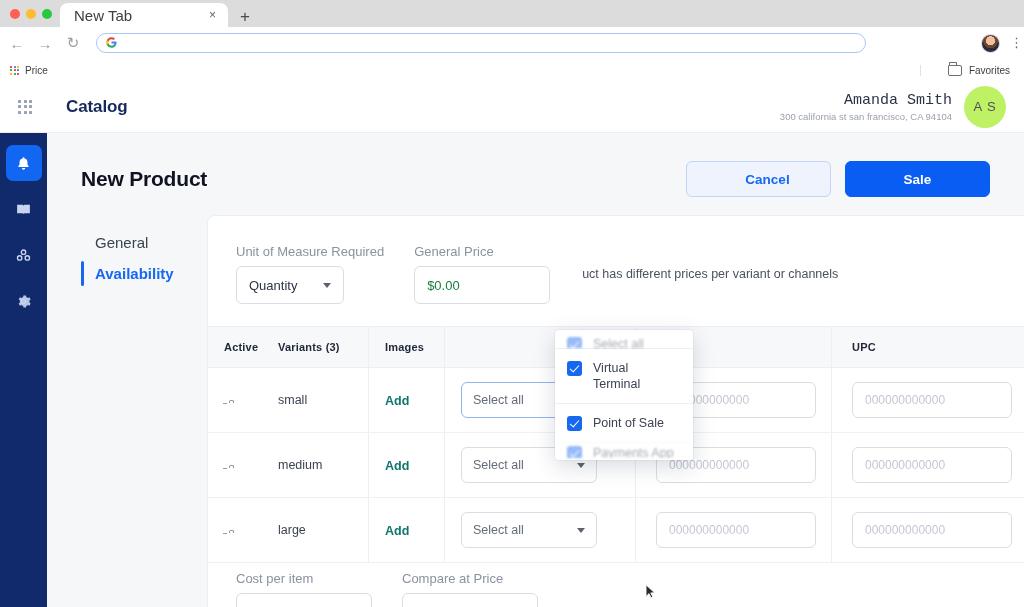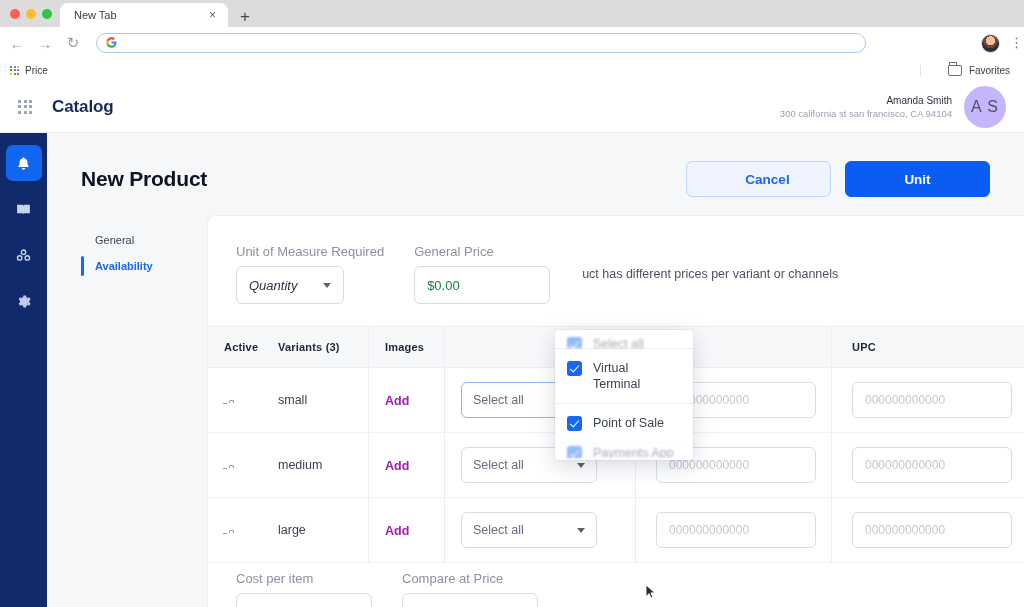--- a/index.html
+++ b/index.html
@@ -16,21 +16,21 @@
   .traffic { display: flex; align-items: center; gap: 6px; height: 27px; padding: 0 8px 0 2px; }
   .dot { width: 10px; height: 10px; border-radius: 50%; }
   .dot.red { background: #ff5f57; }
   .dot.yellow { background: #febc2e; }
   .dot.green { background: #28c840; }
   .tab {
     width: 168px; height: 24px; background: #fff;
     border-radius: 8px 8px 0 0; display: flex; align-items: center;
     padding: 0 8px 0 14px; position: relative;
   }
-  .tab-title { font-size: 11px; color: #3c4043; flex: 1; white-space: nowrap; overflow: hidden; }
+  .tab-title { font-size: 15px; color: #3c4043; flex: 1; white-space: nowrap; overflow: hidden; }
   .tab-close { font-size: 12px; color: #5f6368; line-height: 1; padding: 2px 4px; }
   .tab-new { font-size: 17px; color: #4a4a4a; margin-left: 12px; margin-bottom: 2px; line-height: 1; }
 
   .toolbar { height: 32px; background: #fff; display: flex; align-items: center; padding: 0 8px; gap: 10px; }
   .nav-ico { width: 18px; height: 18px; color: #9aa0a6; display: flex; align-items: center; justify-content: center; font-size: 15px; }
   .omnibox {
     flex: 1; height: 20px; border: 1px solid #a9c7f5; border-radius: 11px;
     display: flex; align-items: center; padding: 0 9px; gap: 8px;
     max-width: 770px; margin-left: 4px;
   }
@@ -53,29 +53,29 @@
   .folder-ico { width: 14px; height: 11px; border: 1.4px solid #6b7077; border-radius: 1px 2px 2px 2px; position: relative; }
   .folder-ico::before { content: ""; position: absolute; top: -4px; left: -0.2px; width: 6px; height: 3px; border: 1.4px solid #6b7077; border-bottom: none; border-radius: 1px 1px 0 0; }
 
   
   .app-header {
     height: 52px; background: #fff; display: flex; align-items: center;
     padding: 0 18px 0 12px; border-bottom: 1px solid #eceef2;
   }
   .waffle { display: grid; grid-template-columns: repeat(3, 3px); gap: 2.5px; margin-right: 20px; margin-left: 6px; }
   .waffle i { width: 3px; height: 3px; background: #9aa3b2; border-radius: 0.5px; display: block; }
-  .app-title { font-size: 17px; font-weight: bold; color: #16295c; letter-spacing: -0.1px; }
+  .app-title { font-size: 17px; font-weight: bold; color: #16295c; letter-spacing: -0.1px; margin-left: 14px; }
   .header-right { margin-left: auto; display: flex; align-items: center; gap: 12px; }
   .user-meta { text-align: right; }
-  .user-name { font-size: 10px; color: #2b3344; }
+  .user-name { font-size: 15px; color: #2b3344; font-family: Liberation Mono, monospace; }
   .user-addr { font-size: 9.5px; color: #9aa1ae; margin-top: 2px; }
   .user-avatar {
-    width: 42px; height: 42px; border-radius: 50%; background: #c4b5fd;
+    width: 42px; height: 42px; border-radius: 50%; background: #bef264;
     display: flex; align-items: center; justify-content: center;
-    font-size: 16px; color: #4b5260; letter-spacing: 1px; text-align: right;
+    font-size: 13px; color: #4b5260; letter-spacing: 1px; text-align: right;
   }
 
   
   .app-body { display: flex; height: 500px; }
   .rail { width: 47px; background: #102a6b; padding-top: 8px; flex-shrink: 0; }
   .rail-item {
     width: 36px; height: 36px; margin: 4px auto 10px; border-radius: 7px;
     display: flex; align-items: center; justify-content: center; color: #c9d5ef;
   }
   .rail-item.active { background: #1267f2; color: #fff; }
@@ -86,40 +86,40 @@
   .page-actions { margin-left: auto; display: flex; gap: 14px; }
   .btn {
     height: 36px; border-radius: 6px; font-size: 13.5px; font-weight: bold;
     display: flex; align-items: center; justify-content: center; cursor: pointer;
   }
   .btn-cancel { width: 145px; background: #eef3fe; border: 1px solid #c2d4f8; color: #1668f0; padding-left: 18px; }
   .btn-done { width: 145px; background: #0a5df3; color: #fff; border: 1px solid #0a5df3; }
 
   .lower { display: flex; padding: 18px 0 0 0; }
   .side-nav { width: 160px; padding-left: 34px; padding-top: 12px; flex-shrink: 0; }
-  .side-item { font-size: 11px; color: #3b4252; padding: 7px 0 7px 14px; position: relative; }
+  .side-item { font-size: 15px; color: #3b4252; padding: 7px 0 7px 14px; position: relative; }
   .side-item.active { color: #1668f0; font-weight: bold; }
   .side-item.active::before {
     content: ""; position: absolute; left: 0; top: 3px; bottom: 3px;
     width: 2.5px; background: #1668f0; border-radius: 2px;
   }
 
   .card {
     flex: 1; background: #fff; border: 1px solid #eceef1; border-radius: 8px 0 0 0;
     border-right: none; margin-right: 0; min-height: 420px; position: relative;
     box-shadow: 0 1px 2px rgba(20,30,60,0.03);
   }
   .field-row { display: flex; gap: 30px; padding: 28px 0 0 28px; }
   .field { display: flex; flex-direction: column; }
   .field-label { font-size: 13px; color: #8a919f; margin-bottom: 7px; }
   .control {
     height: 38px; border: 1px solid #d9dde4; border-radius: 6px; background: #fff;
     display: flex; align-items: center; padding: 0 12px; font-size: 13px; color: #2b3344;
   }
-  .control.sel { width: 108px; justify-content: space-between; font-style: italic; }
+  .control.sel { width: 108px; justify-content: space-between; }
   .control.inp { width: 136px; color: #15803d; }
   .caret-down { width: 0; height: 0; border-left: 4.5px solid transparent; border-right: 4.5px solid transparent; border-top: 5px solid #5a6270; }
   .note { font-size: 12.5px; color: #4a525f; padding-left: 2px; align-self: center; white-space: nowrap; }
 
   
   .table { margin-top: 22px; }
   .thead { background: #f7f8fa; display: flex; height: 42px; align-items: center; border-top: 1px solid #eceef1; border-bottom: 1px solid #eceef1; }
   .th { font-size: 11px; font-weight: bold; color: #1f2638; letter-spacing: 0.2px; }
   .col-active { width: 70px; padding-left: 16px; }
   .col-variant { width: 90px; }
@@ -136,21 +136,21 @@
     border: 1.3px solid #8c939f; border-radius: 0 0 3px 3px; border-top: none;
   }
   .trash::after {
     content: ""; position: absolute; top: 2.5px; left: -1px; right: -1px; height: 1.3px;
     background: #8c939f; border-radius: 1px;
   }
   .trash i {
     position: absolute; top: 0; left: 4.5px; width: 5px; height: 2.5px;
     border: 1.3px solid #8c939f; border-bottom: none; border-radius: 2px 2px 0 0;
   }
-  .add-link { font-size: 12.5px; font-weight: bold; color: #a21caf; margin-top: 38px; }
+  .add-link { font-size: 12.5px; font-weight: bold; color: #0f766e; margin-top: 38px; }
   .rowsel {
     width: 136px; height: 36px; border: 1px solid #d9dde4; border-radius: 6px;
     display: flex; align-items: center; justify-content: space-between;
     padding: 0 11px; font-size: 12.5px; color: #646c7a; background: #fff;
   }
   .rowsel.open { border-color: #8fb4f7; }
   .caret-up { width: 0; height: 0; border-left: 4.5px solid transparent; border-right: 4.5px solid transparent; border-bottom: 5px solid #1668f0; }
   .codeinp {
     width: 160px; height: 36px; border: 1px solid #d9dde4; border-radius: 6px;
     display: flex; align-items: center; padding: 0 12px; font-size: 12px; color: #c3c8d1; background: #fff;
@@ -291,21 +291,21 @@
         </svg>
     </div>
   </div>
 
   <div class="content">
 
     <div class="page-head">
       <div class="page-title">New Product</div>
       <div class="page-actions">
         <div class="btn btn-cancel">Cancel</div>
-        <div class="btn btn-done">Unit</div>
+        <div class="btn btn-done">Sale</div>
       </div>
     </div>
 
     <div class="lower">
 
       <div class="side-nav">
         <div class="side-item">General</div>
         <div class="side-item active">Availability</div>
       </div>
 

